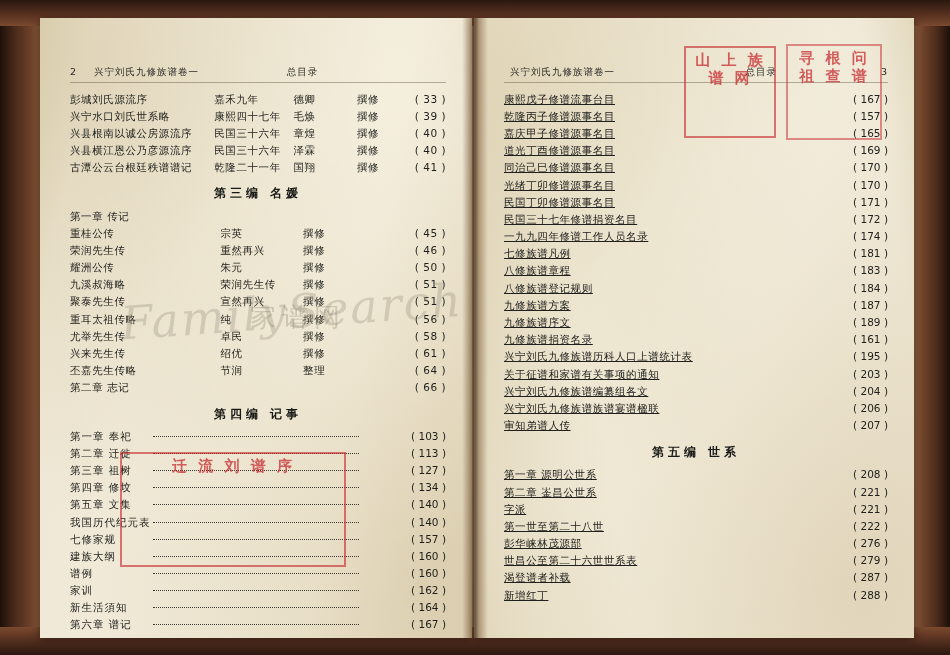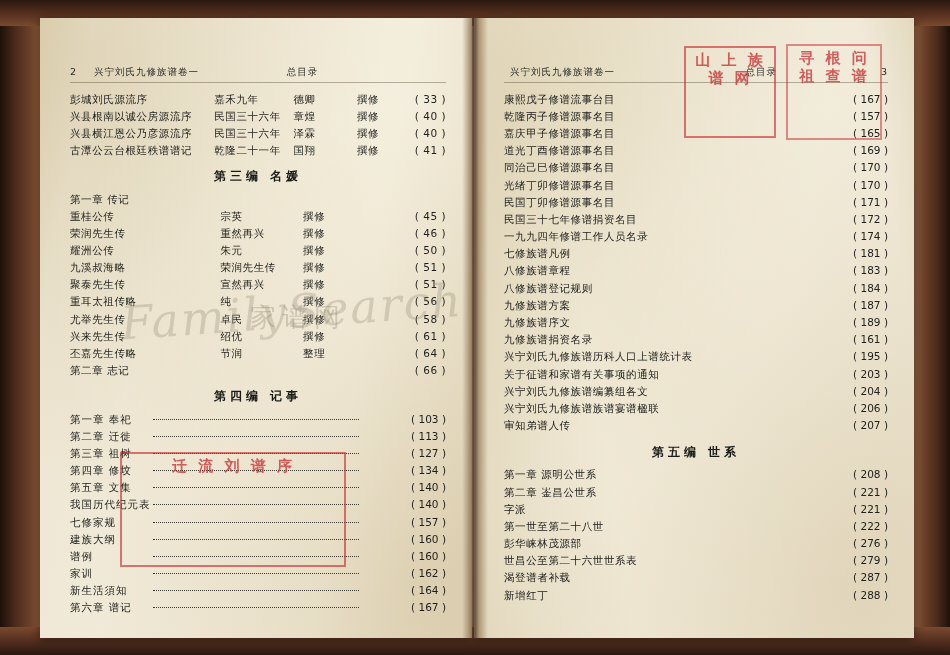--- a/index.html
+++ b/index.html
@@ -66,21 +66,21 @@
   td.c2{width:22%;letter-spacing:.6px;}
   td.c3{width:20%;letter-spacing:.6px;}
   td.c4{width:18%;text-align:right;letter-spacing:.5px;}
   td.chap{width:22%;letter-spacing:1px;}
   td.dots{width:56%;overflow:hidden;}
   td.dots span{display:block;border-bottom:1px dotted #3a3a33;position:relative;top:-3px;margin-right:4px;}
   td.pg{width:22%;text-align:right;}
 
   table.simple{width:100%;border-collapse:collapse;font-size:10.5px;}
   table.simple td{padding:1.6px 0;vertical-align:baseline;white-space:nowrap;}
-  td.l{width:74%;letter-spacing:.6px;padding-left:6px;}
+  td.l{width:74%;letter-spacing:.6px;padding-left:6px;text-decoration:underline;}
   td.r{width:26%;text-align:right;}
 
   .indent1{padding-left:16px;}
   .indent2{padding-left:28px;}
 
   
   .seal{position:absolute;border:2px solid rgba(200,40,45,.62);color:rgba(198,38,42,.72);
     font-size:15px;line-height:1.18;letter-spacing:2px;text-align:center;
     padding:4px 3px;box-sizing:border-box;pointer-events:none;font-weight:bold;}
   #seal-a{left:120px;top:452px;width:226px;height:115px;}
@@ -115,20 +115,27 @@
       <div class="hdr-rule"></div>
 
       <table class="toc">
         <tbody>
             <tr>
           <td class="c1">彭城刘氏源流序</td>
           <td class="c2">嘉禾九年</td>
           <td class="c3">德卿</td>
           <td class="c3">撰修</td>
           <td class="c4">( 33 )</td>
+        </tr>
+        <tr>
+          <td class="c1">兴宁水口刘氏世系略</td>
+          <td class="c2">康熙四十七年</td>
+          <td class="c3">毛焕</td>
+          <td class="c3">撰修</td>
+          <td class="c4">( 39 )</td>
         </tr>
         <tr>
           <td class="c1">兴县根南以诚公房源流序</td>
           <td class="c2">民国三十六年</td>
           <td class="c3">章煌</td>
           <td class="c3">撰修</td>
           <td class="c4">( 40 )</td>
         </tr>
         <tr>
           <td class="c1">兴县横江恩公乃彦源流序</td>

